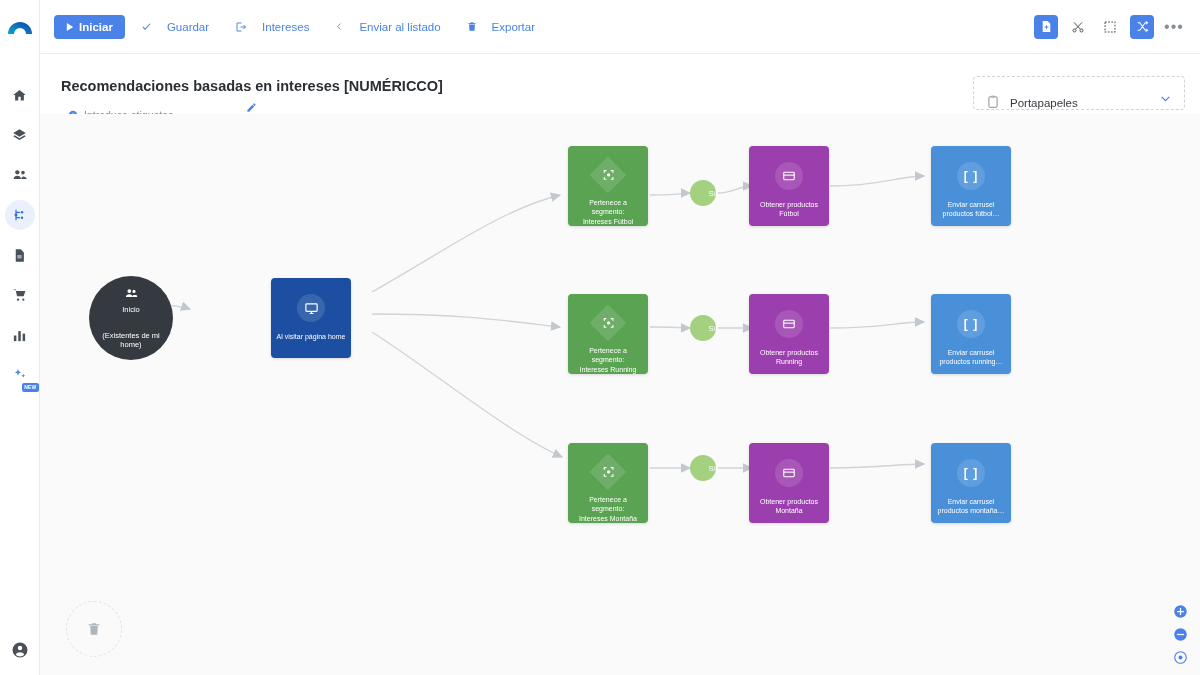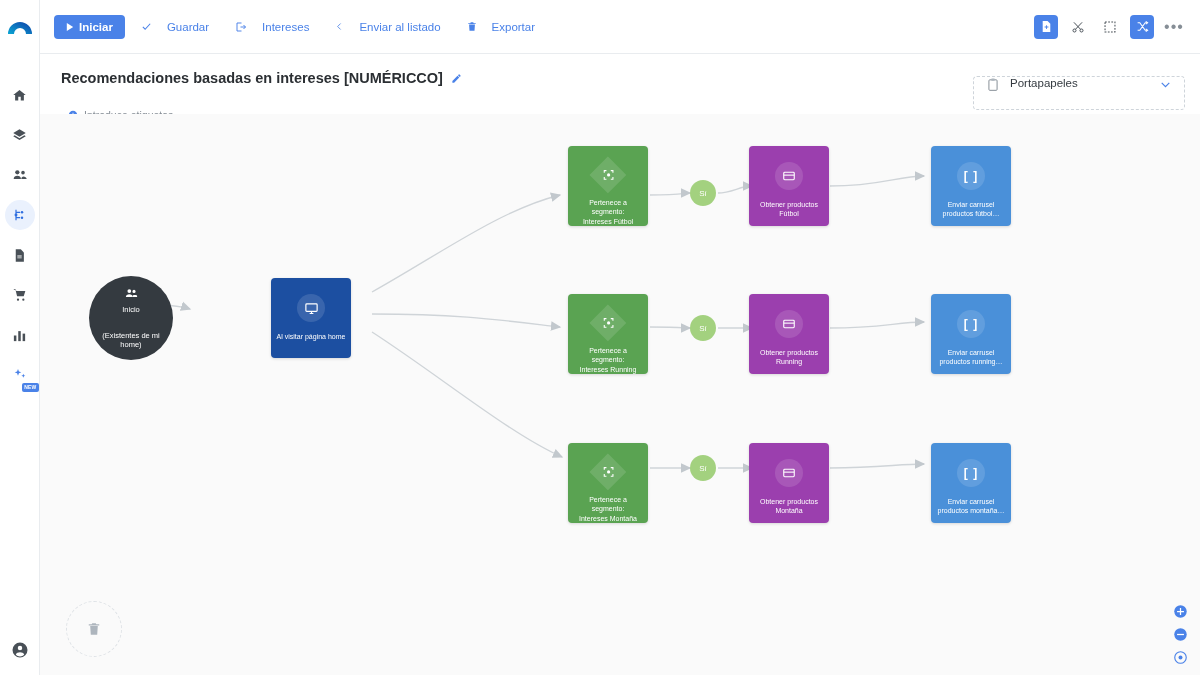--- a/index.html
+++ b/index.html
@@ -51,34 +51,34 @@
   .icon-btn {
     width: 24px; height: 24px; border-radius: 4px; border: none; background: transparent;
     display: flex; align-items: center; justify-content: center; cursor: pointer; color: #495057;
   }
   .icon-btn.filled { background: #4a82e8; color: #fff; }
   .dots { color: #868e96; font-size: 16px; letter-spacing: 1px; line-height: 1; }
 
   
   .header { position: absolute; left: 40px; top: 54px; width: 1160px; height: 60px; background: #fff; }
   .page-title {
-    position: absolute; left: 21px; top: 16px;
+    position: absolute; left: 21px; top: 24px;
     font-size: 14.5px; font-weight: bold; color: #2b2f33;
-    display: flex; align-items: center; gap: 8px;
+    display: flex; align-items: center; gap: 8px; flex-direction: column;
   }
   .pencil { color: #4a82e8; display: inline-flex; }
   .tags-link {
     position: absolute; left: 28px; top: 55px;
     font-size: 10.5px; color: #868e96; display: flex; align-items: center; gap: 6px; cursor: pointer;
   }
   .plus-circ { color: #4a82e8; display: inline-flex; }
   .clipboard {
     position: absolute; right: 15px; top: 22px; width: 212px; height: 34px;
     border: 1px dashed #ced4da; border-radius: 4px; background: #fff;
-    display: flex; align-items: flex-start; padding: 0 12px; gap: 10px; cursor: pointer;
+    display: flex; align-items: flex-end; padding: 0 12px; gap: 10px; cursor: pointer;
   }
   .clipboard .label { font-size: 11.5px; color: #343a40; }
   .clipboard .chev { margin-left: auto; color: #4a82e8; }
 
   
   .canvas {
     position: absolute; left: 40px; top: 114px; width: 1160px; height: 561px;
     background: #fafafa; overflow: hidden;
   }
   .edges { position: absolute; left: 0; top: 0; width: 1160px; height: 561px; }
@@ -106,21 +106,21 @@
     display: flex; align-items: center; justify-content: center;
     background: rgba(255,255,255,0.13);
   }
   .diamond {
     width: 26px; height: 26px; background: rgba(255,255,255,0.13);
     transform: rotate(45deg); display: flex; align-items: center; justify-content: center;
   }
   .diamond > span { transform: rotate(-45deg); display: flex; }
   .cond {
     width: 26px; height: 26px; border-radius: 50%; background: #a3d17f;
-    color: #ffffff; font-size: 8px; display: flex; align-items: center; justify-content: center;
+    color: #ffffff; font-size: 8px; display: flex; align-items: center; justify-content: flex-end;
     cursor: pointer;
   }
   .bracket { font-size: 12px; font-weight: bold; letter-spacing: 1px; }
 
   .trash-zone {
     position: absolute; left: 26px; bottom: 18px; width: 56px; height: 56px;
     border: 1px dashed #dee2e6; border-radius: 50%;
     display: flex; align-items: center; justify-content: center; color: #adb5bd;
   }
   .zoom-ctrls {

